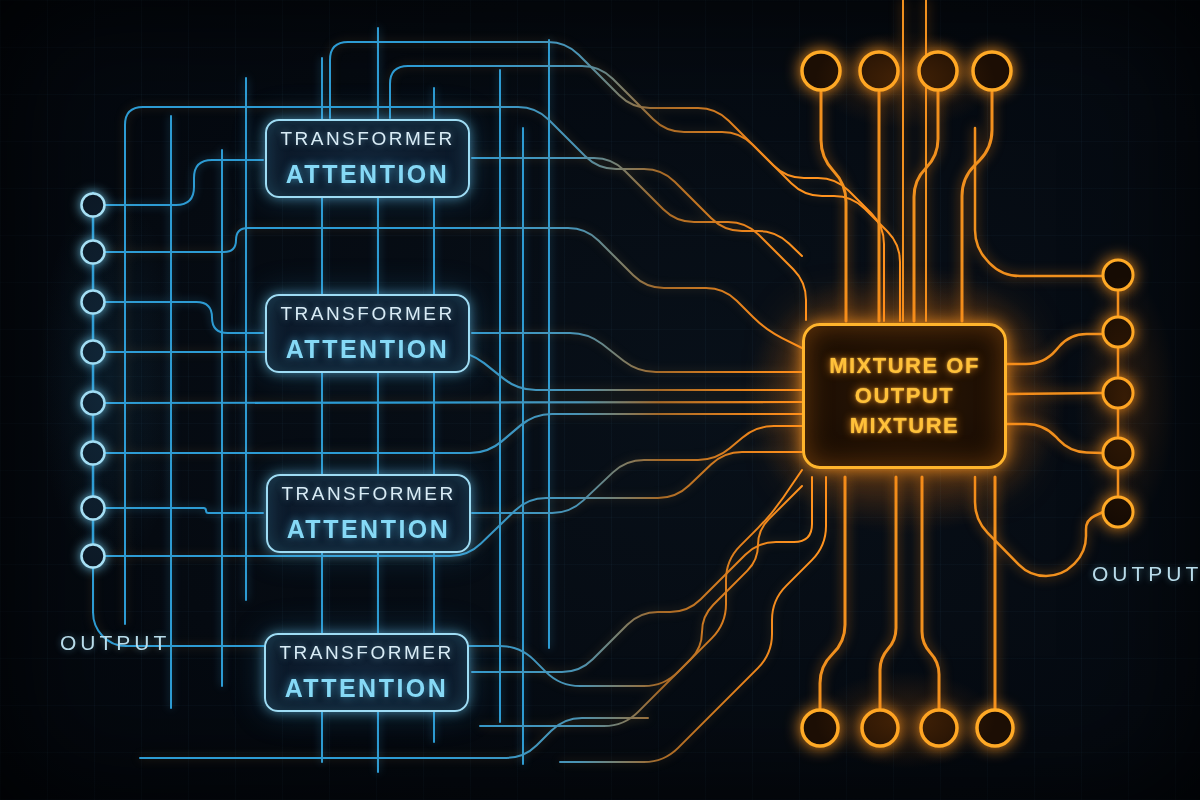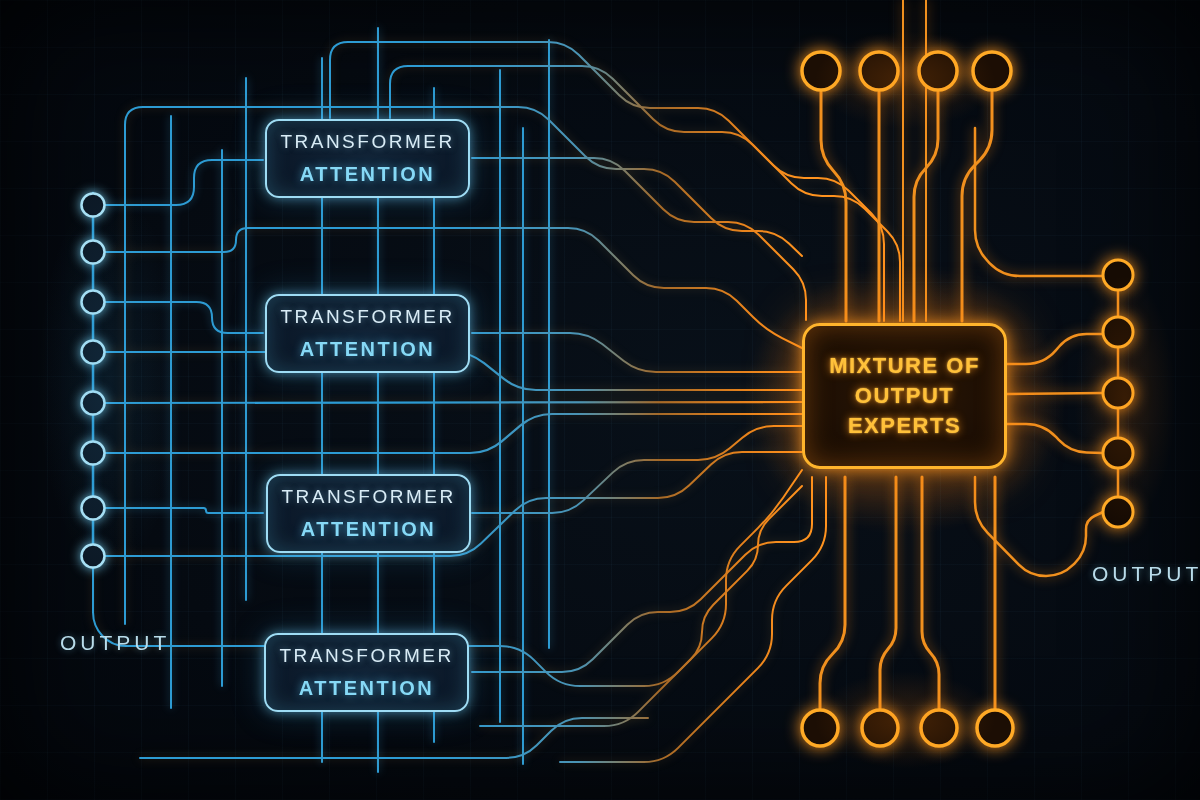--- a/index.html
+++ b/index.html
@@ -34,21 +34,21 @@
     border:2px solid #9edcf4;box-sizing:border-box;
     display:flex;flex-direction:column;align-items:center;justify-content:center;gap:10px;
     background:radial-gradient(ellipse at center, #112438 0%, #0b1828 65%, #091421 100%);
     box-shadow:0 0 12px rgba(110,205,245,.55), 0 0 34px rgba(60,160,220,.25),
                inset 0 0 22px rgba(90,190,235,.28);
   }
   #tb1{left:265px;top:119px} #tb2{left:265px;top:294px}
   #tb3{left:266px;top:474px} #tb4{left:264px;top:633px}
   .tbox .l1{color:#d9ecf6;font-size:19px;letter-spacing:2.5px;font-weight:500;
     text-shadow:0 0 6px rgba(150,220,250,.5);}
-  .tbox .l2{color:#86d9f6;font-size:20px;letter-spacing:2.5px;font-weight:700;
+  .tbox .l2{color:#86d9f6;font-size:25px;letter-spacing:2.5px;font-weight:700;
     text-shadow:0 0 9px rgba(90,200,245,.7);}
   #moe{
     position:absolute;z-index:4;left:802px;top:323px;width:205px;height:146px;
     border-radius:18px;border:3px solid #ffb42c;box-sizing:border-box;
     display:flex;flex-direction:column;align-items:center;justify-content:center;gap:4px;
     background:radial-gradient(ellipse at center, #2b1604 0%, #1d0f04 60%, #150a02 100%);
     box-shadow:0 0 16px rgba(255,150,30,.85), 0 0 55px rgba(255,135,20,.45),
                inset 0 0 28px rgba(255,140,30,.35);
   }
   #moe .ml{color:#ffc13a;font-size:22px;font-weight:700;letter-spacing:1.5px;
@@ -171,18 +171,18 @@
     <span class="l2">ATTENTION</span>
   </div>
   <div class="tbox" id="tb4">
     <span class="l1">TRANSFORMER</span>
     <span class="l2">ATTENTION</span>
   </div>
 
   <div id="moe">
     <span class="ml">MIXTURE OF</span>
     <span class="ml">OUTPUT</span>
-    <span class="ml">EXPERTS</span>
+    <span class="ml">MIXTURE</span>
   </div>
 
   <div class="io-label" id="lbl-input">OUTPUT</div>
   <div class="io-label" id="lbl-output">OUTPUT</div>
 </div>
 
 </body></html>

